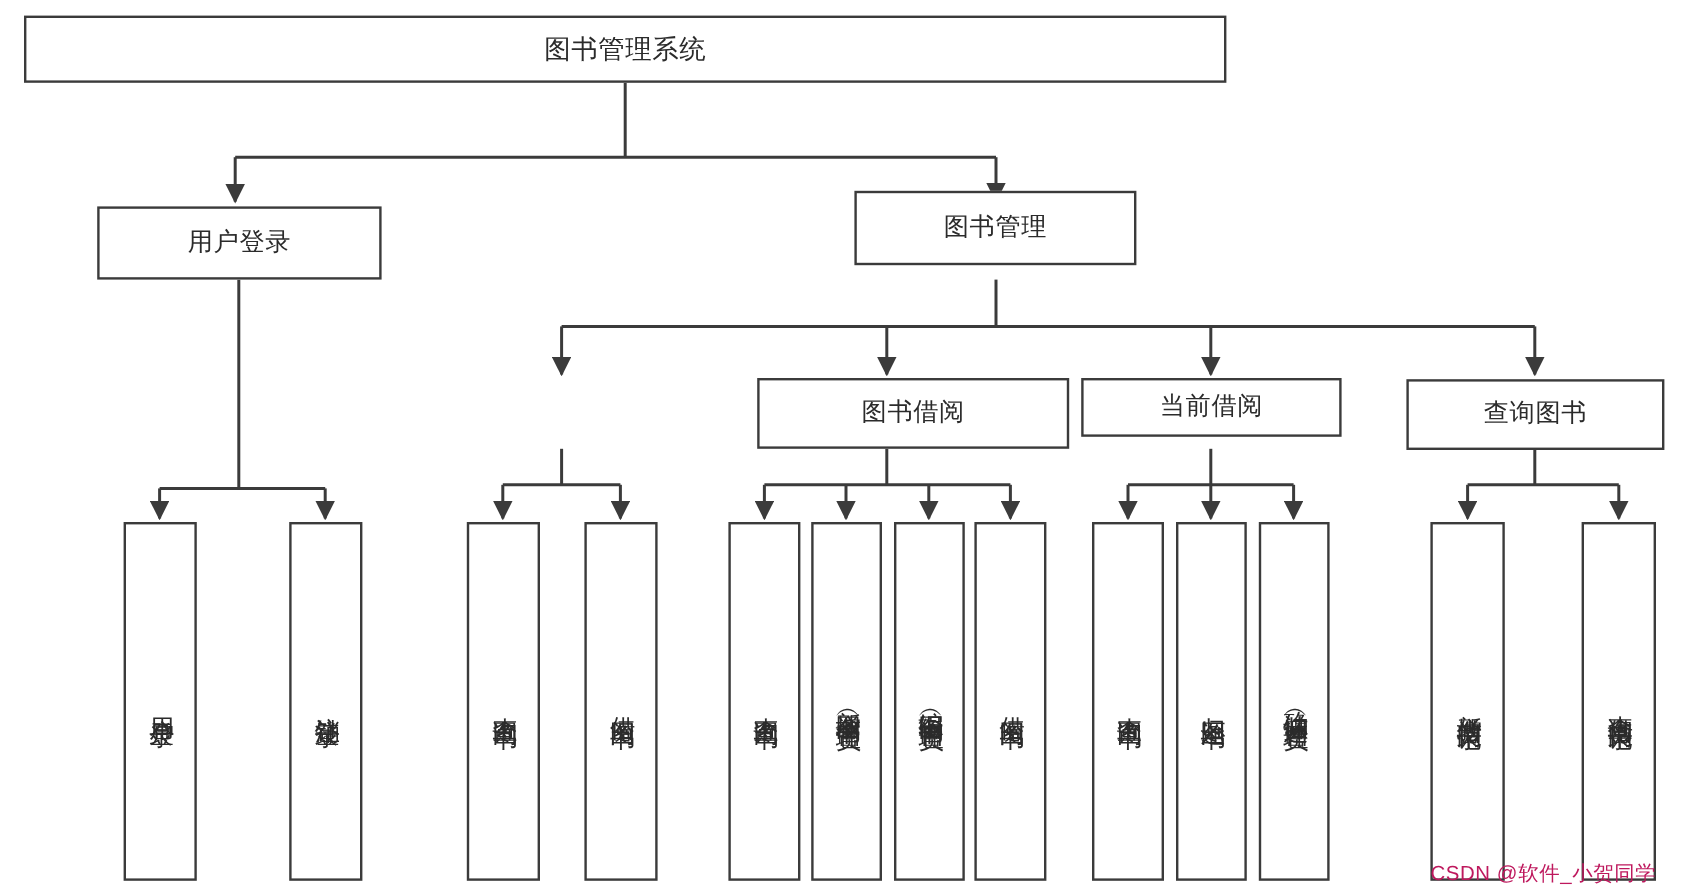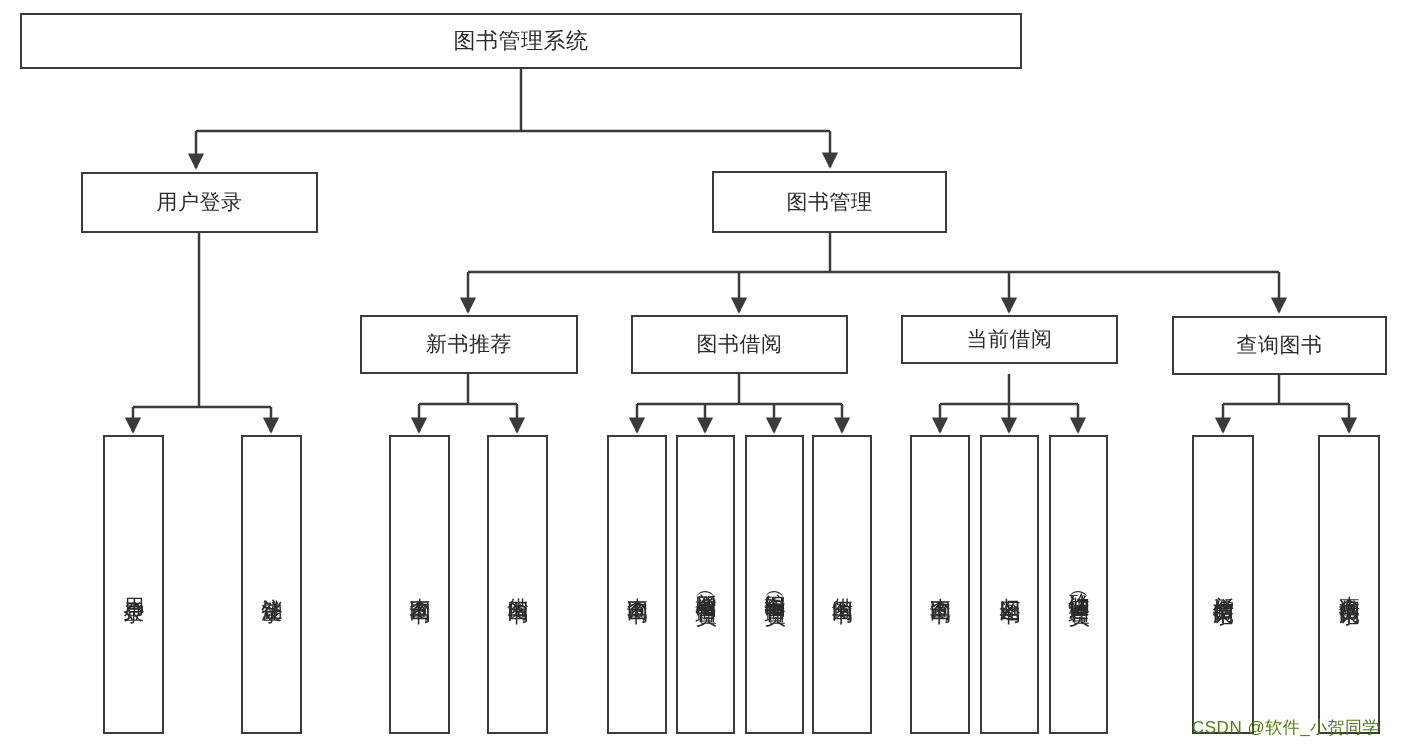--- a/index.html
+++ b/index.html
@@ -49,21 +49,21 @@
     text-orientation: upright;
     font-size: 21px;
     line-height: 1.18;
     letter-spacing: 2px;
   }
   .node.root .node-label {
     font-size: 22px;
   }
   .watermark {
     position: absolute;
-    color: #4d7c0f;
+    color: #be185d;
     font-size: 17px;
     white-space: nowrap;
     letter-spacing: 0.5px;
     pointer-events: none;
   }
 </style>
 </head>
 <body>
 
 <div id="diagram-root">
@@ -118,28 +118,25 @@
     </g>
   </svg>
 
   <div class="node horizontal root" style="left:20px; top:13px; width:1002px; height:56px;">
     <span class="node-label">图书管理系统</span>
   </div>
 
   <div class="node horizontal" style="left:81px; top:172px; width:237px; height:61px;">
     <span class="node-label">用户登录</span>
   </div>
-  <div class="node horizontal" style="left:712px; top:171px; width:235px; height:62px;">
+  <div class="node horizontal" style="left:712px; top:159px; width:235px; height:62px;">
     <span class="node-label">图书管理</span>
   </div>
 
-  <div class="node horizontal" style="left:360px; top:315px; width:218px; height:59px;">
-    <span class="node-label">新书推荐</span>
-  </div>
-  <div class="node horizontal" style="left:631px; top:315px; width:217px; height:59px;">
+  <div class="node horizontal" style="left:631px; top:315px; width:260px; height:59px;">
     <span class="node-label">图书借阅</span>
   </div>
   <div class="node horizontal" style="left:901px; top:315px; width:217px; height:49px;">
     <span class="node-label">当前借阅</span>
   </div>
   <div class="node horizontal" style="left:1172px; top:316px; width:215px; height:59px;">
     <span class="node-label">查询图书</span>
   </div>
 
   <div class="node vertical" style="left:103px; top:435px; width:61px; height:299px;">

